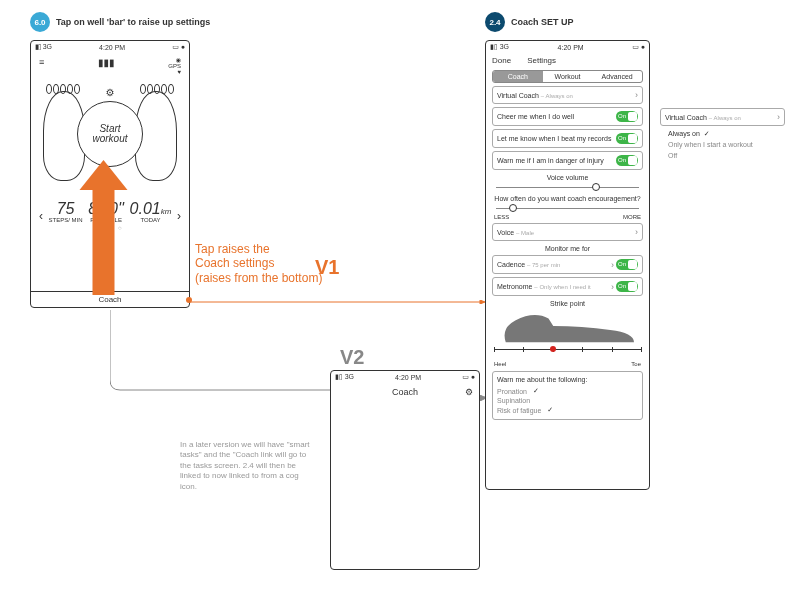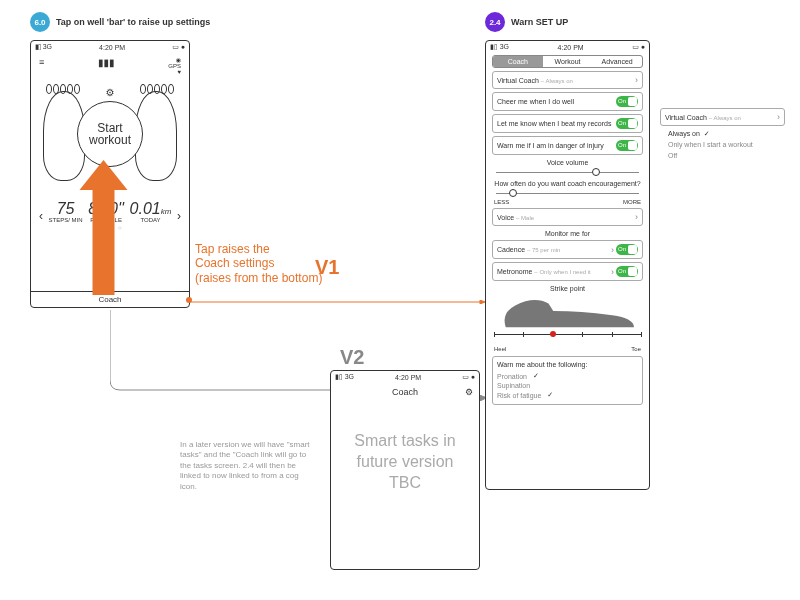--- a/index.html
+++ b/index.html
@@ -1,33 +1,33 @@
 <!DOCTYPE html>
 <html><head>
 <meta charset="utf-8">
 <style>
 *{box-sizing:border-box;margin:0;padding:0;font-family:Arial,Helvetica,sans-serif}
 body{background:#fff;font-size:9px;color:#333;position:relative;width:800px;height:600px;overflow:hidden}
 .badge{width:20px;height:20px;border-radius:50%;display:inline-flex;align-items:center;justify-content:center;color:#fff;font-size:8px;font-weight:bold}
 .badge-blue{background:#3aa9d6}
-.badge-orange{background:#6d28d9}
+.badge-orange{background:#0c4a6e}
 .section-title{display:flex;align-items:center;gap:6px;font-size:9px;font-weight:bold}
 .phone{position:absolute;background:#fff;border:1px solid #333;border-radius:4px}
 .statusbar{display:flex;justify-content:space-between;align-items:center;padding:2px 4px;font-size:7px;border-bottom:none}
 .statusbar .right{display:flex;gap:2px;align-items:center}
 .ph1{left:30px;top:40px;width:160px;height:268px}
 .ph-main{padding:4px 6px;position:relative}
 .topicons{display:flex;justify-content:space-between;align-items:flex-start;padding:0 2px}
 .feet-wrap{position:relative;height:120px;margin-top:4px}
 .foot{position:absolute;width:42px;height:90px;border:1.5px solid #333;border-radius:20px 20px 18px 18px / 40px 40px 25px 25px}
 .foot.l{left:6px;top:12px;transform:scaleX(1)}
 .foot.r{right:6px;top:12px;transform:scaleX(-1)}
 .toes{position:absolute;top:-8px;left:2px;display:flex;gap:1px}
 .toe{width:6px;height:10px;border:1.2px solid #333;border-radius:50%}
-.startbtn{position:absolute;left:50%;top:46%;transform:translate(-50%,-50%);width:66px;height:66px;border:1.5px solid #333;border-radius:50%;display:flex;flex-direction:column;align-items:center;justify-content:center;font-size:12px;line-height:1;background:#fff}
+.startbtn{position:absolute;left:50%;top:46%;transform:translate(-50%,-50%);width:66px;height:66px;border:1.5px solid #333;border-radius:50%;display:flex;flex-direction:column;align-items:center;justify-content:center;font-style:italic;font-size:10px;line-height:1;background:#fff}
 .gearsmall{position:absolute;left:50%;top:8px;transform:translateX(-50%);font-size:10px}
 .metrics{display:flex;justify-content:space-between;align-items:flex-end;padding:0 2px;margin-top:2px}
 .metric{text-align:center;line-height:1}
 .metric .big{font-size:16px;font-style:italic;font-weight:normal}
 .metric .small{font-size:6px}
 .chev{font-size:12px;color:#333}
 .dots{text-align:center;letter-spacing:3px;color:#999;font-size:6px;margin-top:2px}
 .coachbar{position:absolute;bottom:0;left:0;right:0;border-top:1px solid #333;text-align:center;padding:3px 0;font-size:8px}
 .coachbar::after{content:"";position:absolute;right:-3px;top:50%;width:6px;height:6px;background:#e8732c;border-radius:50%;transform:translateY(-50%)}
 .arrow-up{position:absolute;left:50%;bottom:12px;transform:translateX(-50%);pointer-events:none}
@@ -79,21 +79,21 @@
 </style>
 </head>
 <body>
 
 <div class="section-title" style="position:absolute;left:30px;top:12px">
   <span class="badge badge-blue">6.0</span>
   <span>Tap on well 'bar' to raise up settings</span>
 </div>
 <div class="section-title" style="position:absolute;left:485px;top:12px">
   <span class="badge badge-orange">2.4</span>
-  <span>Warn SET UP</span>
+  <span>Coach SET UP</span>
 </div>
 
 <div class="phone ph1">
   <div class="statusbar">
     <span><span style="letter-spacing:-1px">▮▯</span> <span>3G</span></span>
     <span>4:20 PM</span>
     <span class="right">▭ ●</span>
   </div>
   <div class="ph-main">
     <div class="topicons">
@@ -176,28 +176,31 @@
 <div class="phone ph2">
   <div class="statusbar">
     <span>▮▯ <span>3G</span></span>
     <span>4:20 PM</span>
     <span class="right">▭ ●</span>
   </div>
   <div class="hdr">
     <span>Coach</span>
     <span class="gear">⚙</span>
   </div>
-  <div class="placeholder">Smart tasks in future version TBC</div>
 </div>
 
 <div class="phone ph3">
   <div class="statusbar">
     <span>▮▯ <span>3G</span></span>
     <span>4:20 PM</span>
     <span class="right">▭ ●</span>
+  </div>
+  <div class="hdr">
+    <span class="done">Done</span>
+    <span class="ttl">Settings</span>
   </div>
   <div class="segctl">
     <div class="active">Coach</div>
     <div>Workout</div>
     <div>Advanced</div>
   </div>
   <div class="row">
     <span class="lbl"><span>Virtual Coach</span> <span class="sub">– <span>Always on</span></span></span>
     <span class="disclosure">›</span>
   </div>

